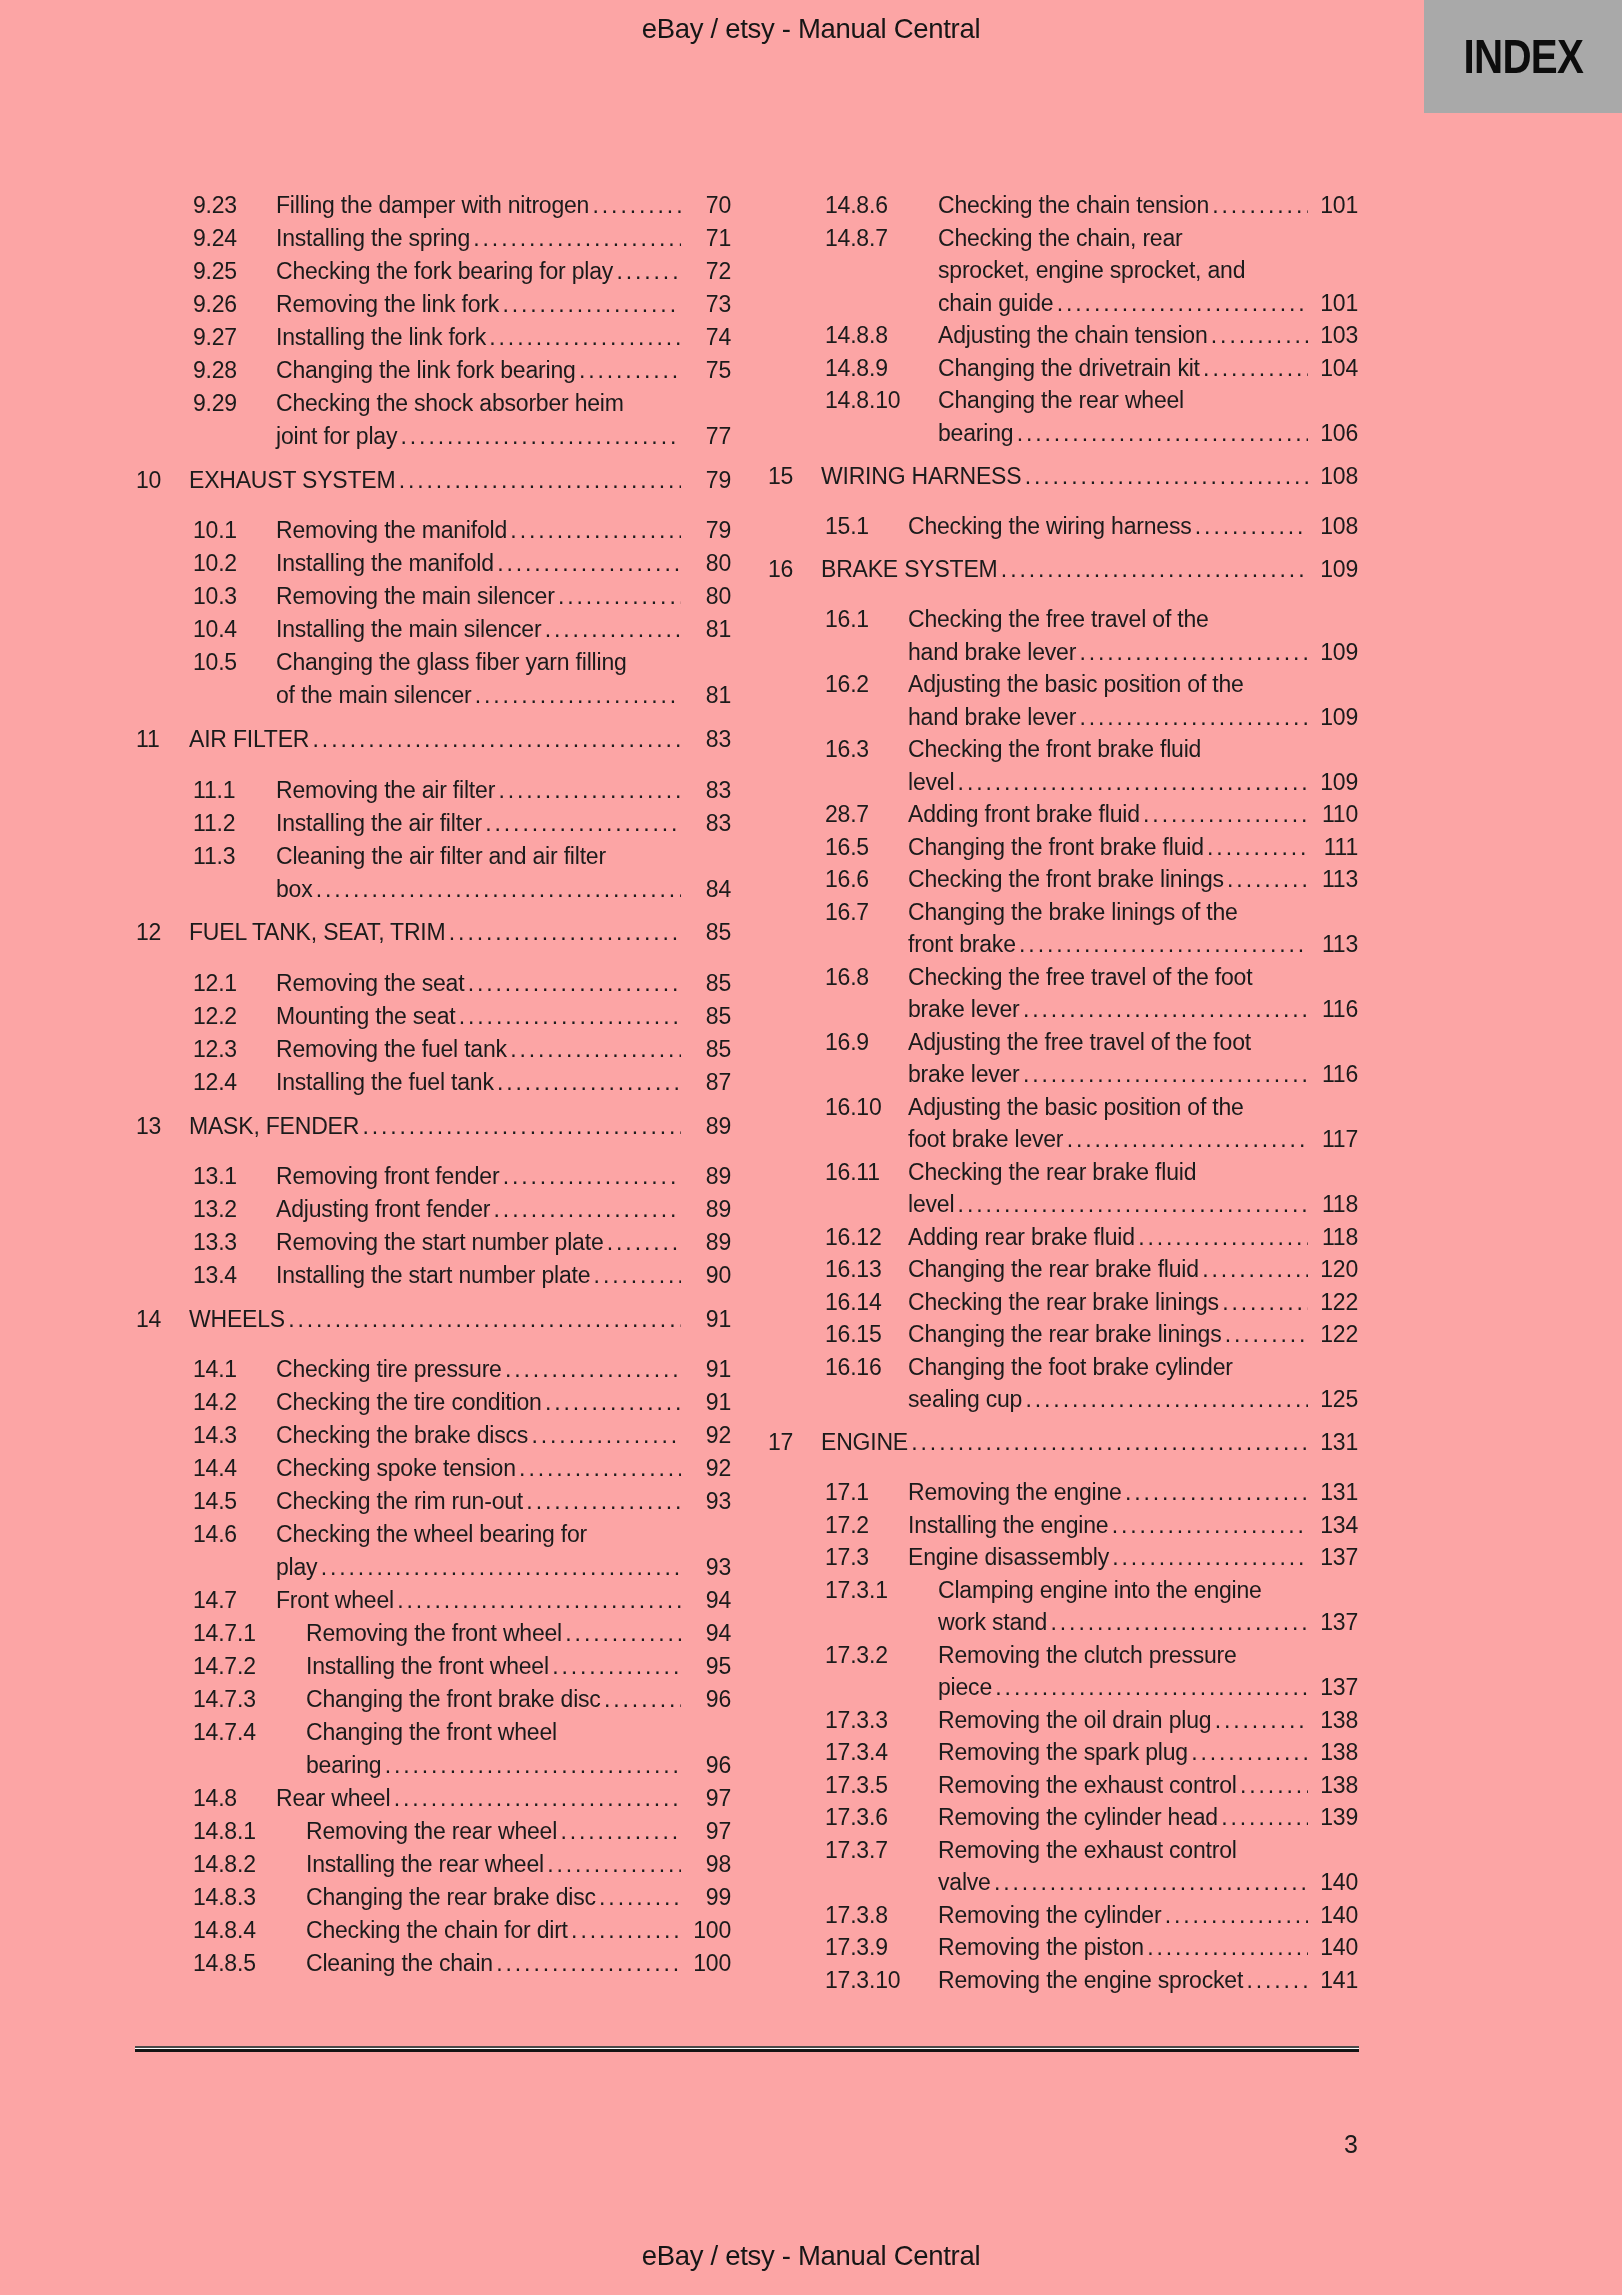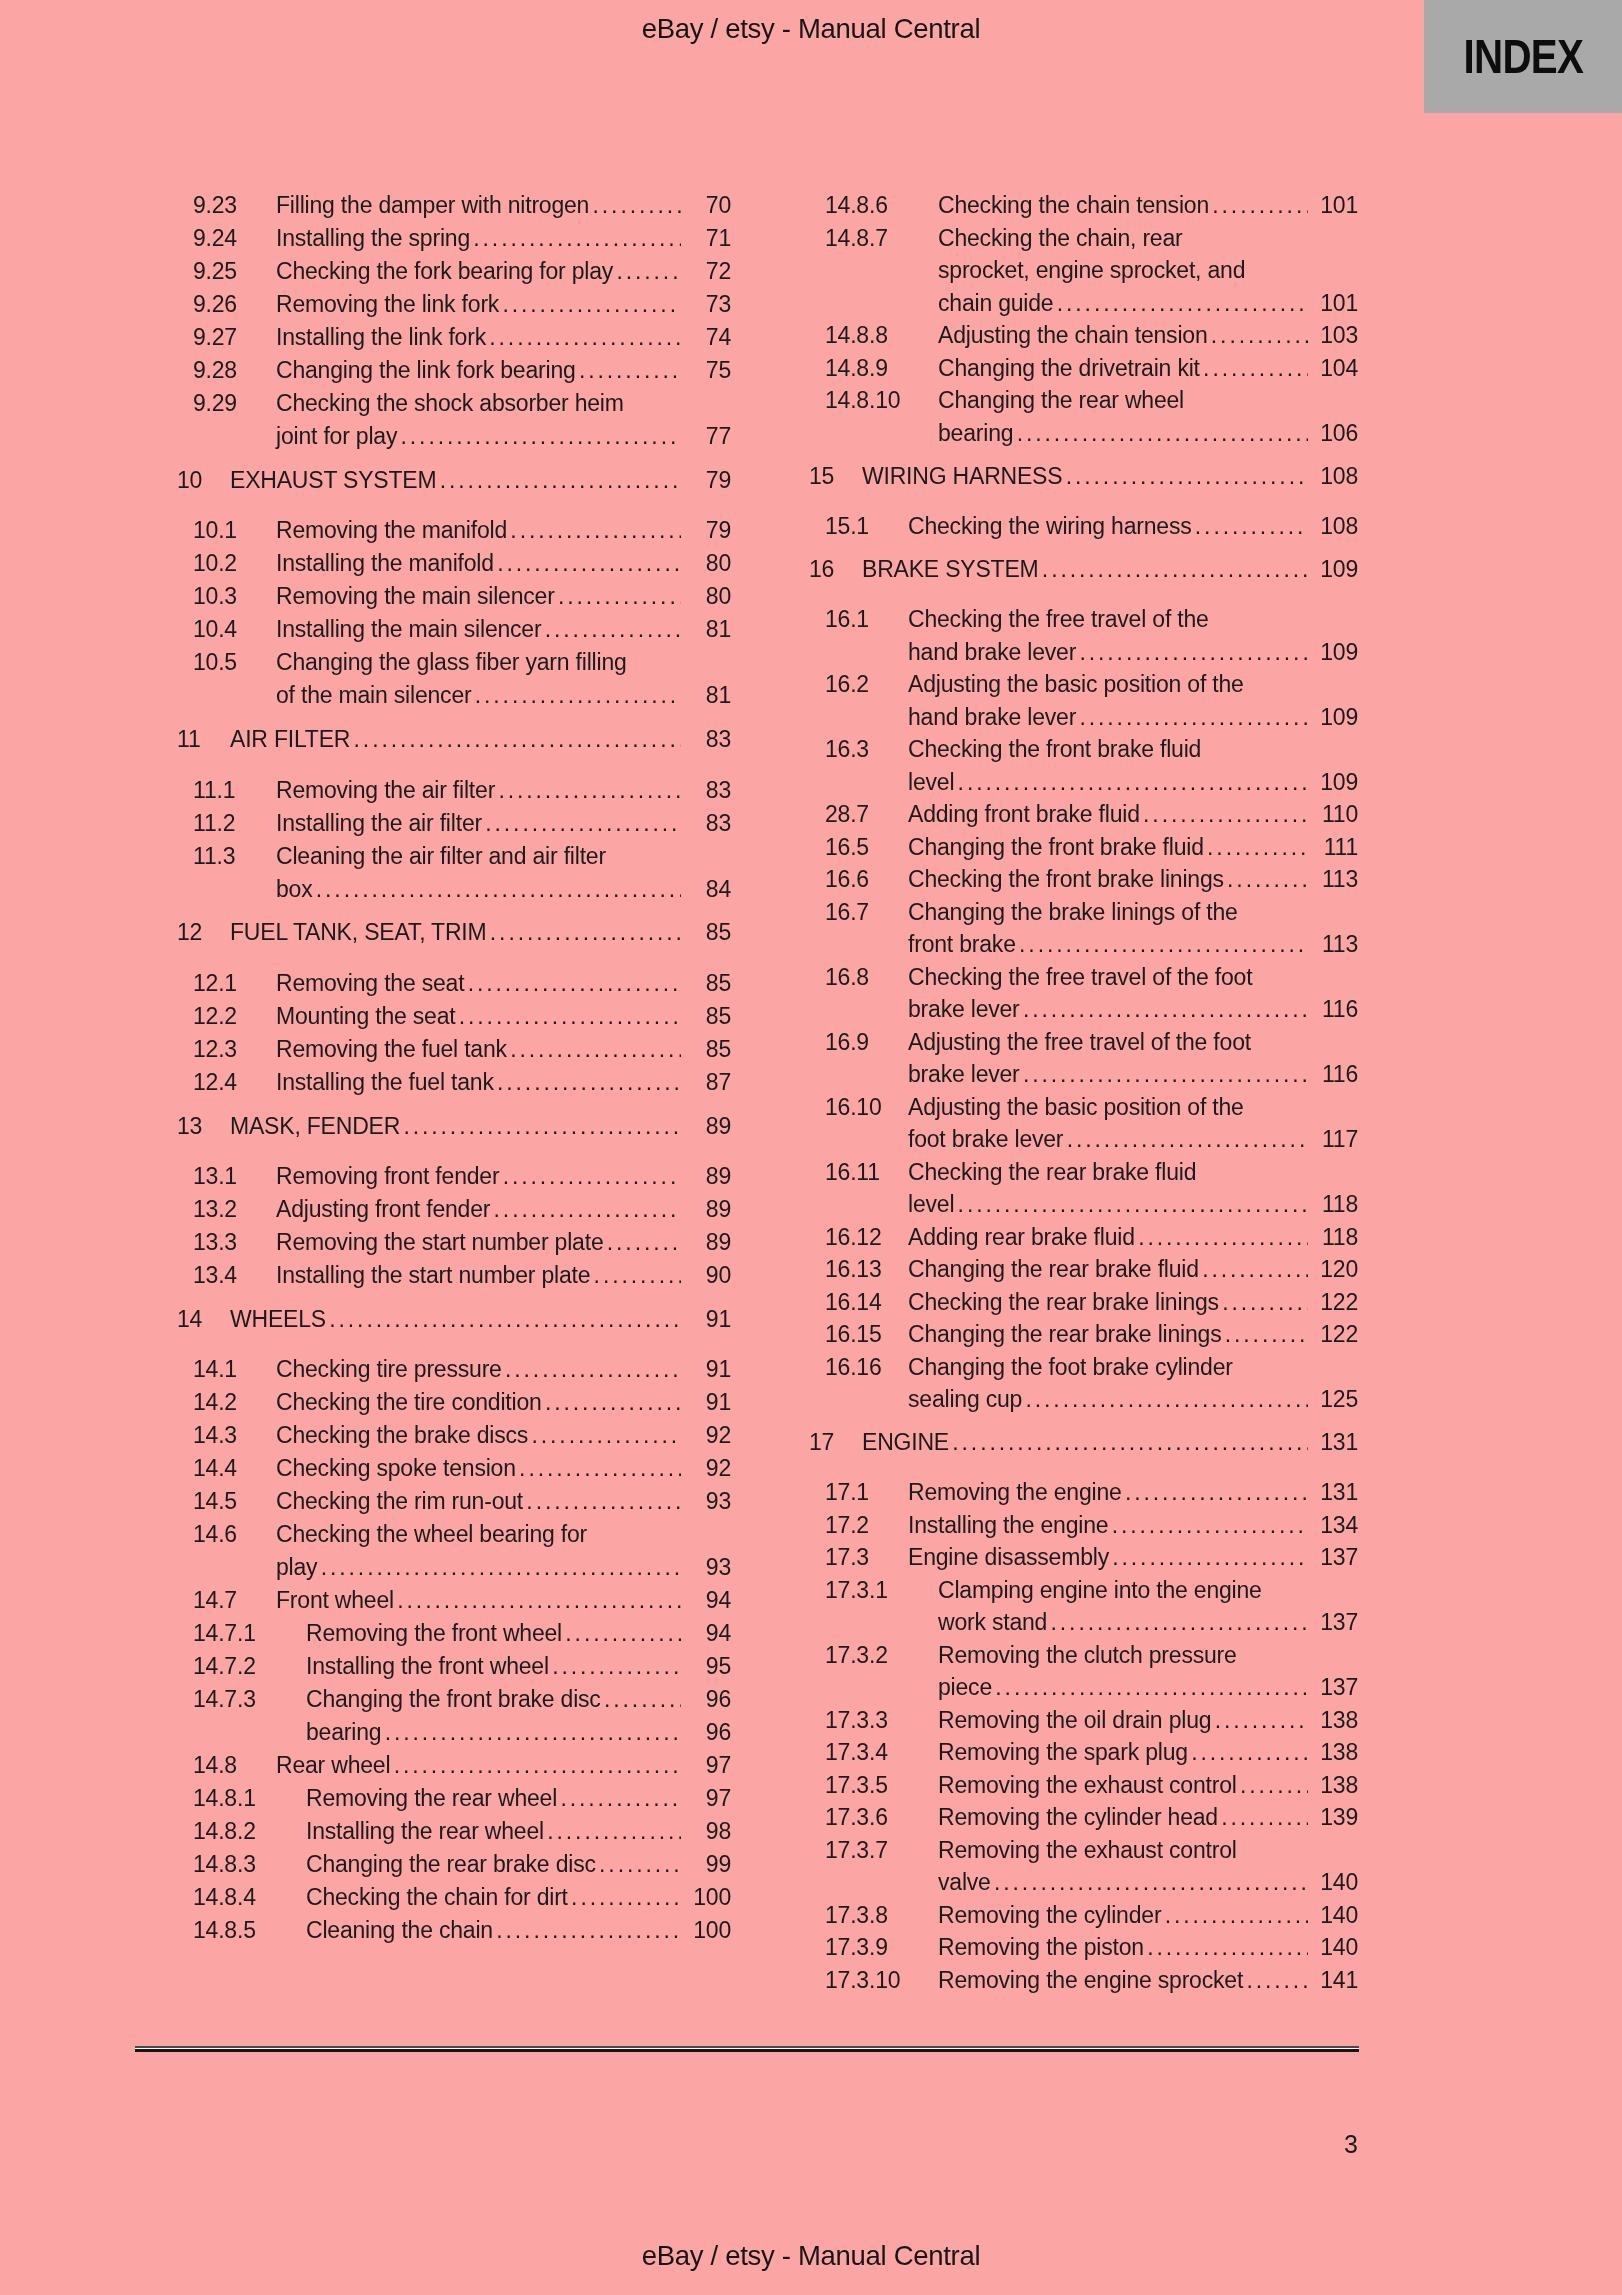--- a/index.html
+++ b/index.html
@@ -80,21 +80,21 @@
   .entry { }
   .tline {
     display: flex;
     align-items: baseline;
     line-height: 33px;
     white-space: nowrap;
   }
   .col-right .tline { line-height: 32.5px; }
 
   .num { flex: none; }
-  .lvl1 > .tline > .num { width: 53px; margin-left: 41px; }
+  .lvl1 > .tline > .num { width: 53px; }
   .lvl2 > .tline, .lvl3 > .tline { padding-left: 57px; }
   .lvl2 > .tline > .num { width: 83px; }
   .lvl3 > .tline > .num { width: 113px; }
 
   .lvl1 { margin-top: 10.8px; margin-bottom: 17.5px; }
   .entry.lvl1:first-child { margin-top: 0; }
 
   .txt { flex: none; }
 
   .dots {
@@ -444,20 +444,24 @@
       <div class="entry lvl3">
         <div class="tline">
           <span class="num">14.7.3</span>
           <span class="txt">Changing the front brake disc</span>
           <span class="dots"></span>
           <span class="page-col">96</span>
         </div>
       </div>
       <div class="entry lvl3">
         <div class="tline">
+          <span class="num">14.7.4</span>
+          <span class="txt">Changing the front wheel</span>
+        </div>
+        <div class="tline">
           <span class="num"></span>
           <span class="txt">bearing</span>
           <span class="dots"></span>
           <span class="page-col">96</span>
         </div>
       </div>
       <div class="entry lvl2">
         <div class="tline">
           <span class="num">14.8</span>
           <span class="txt">Rear wheel</span>

